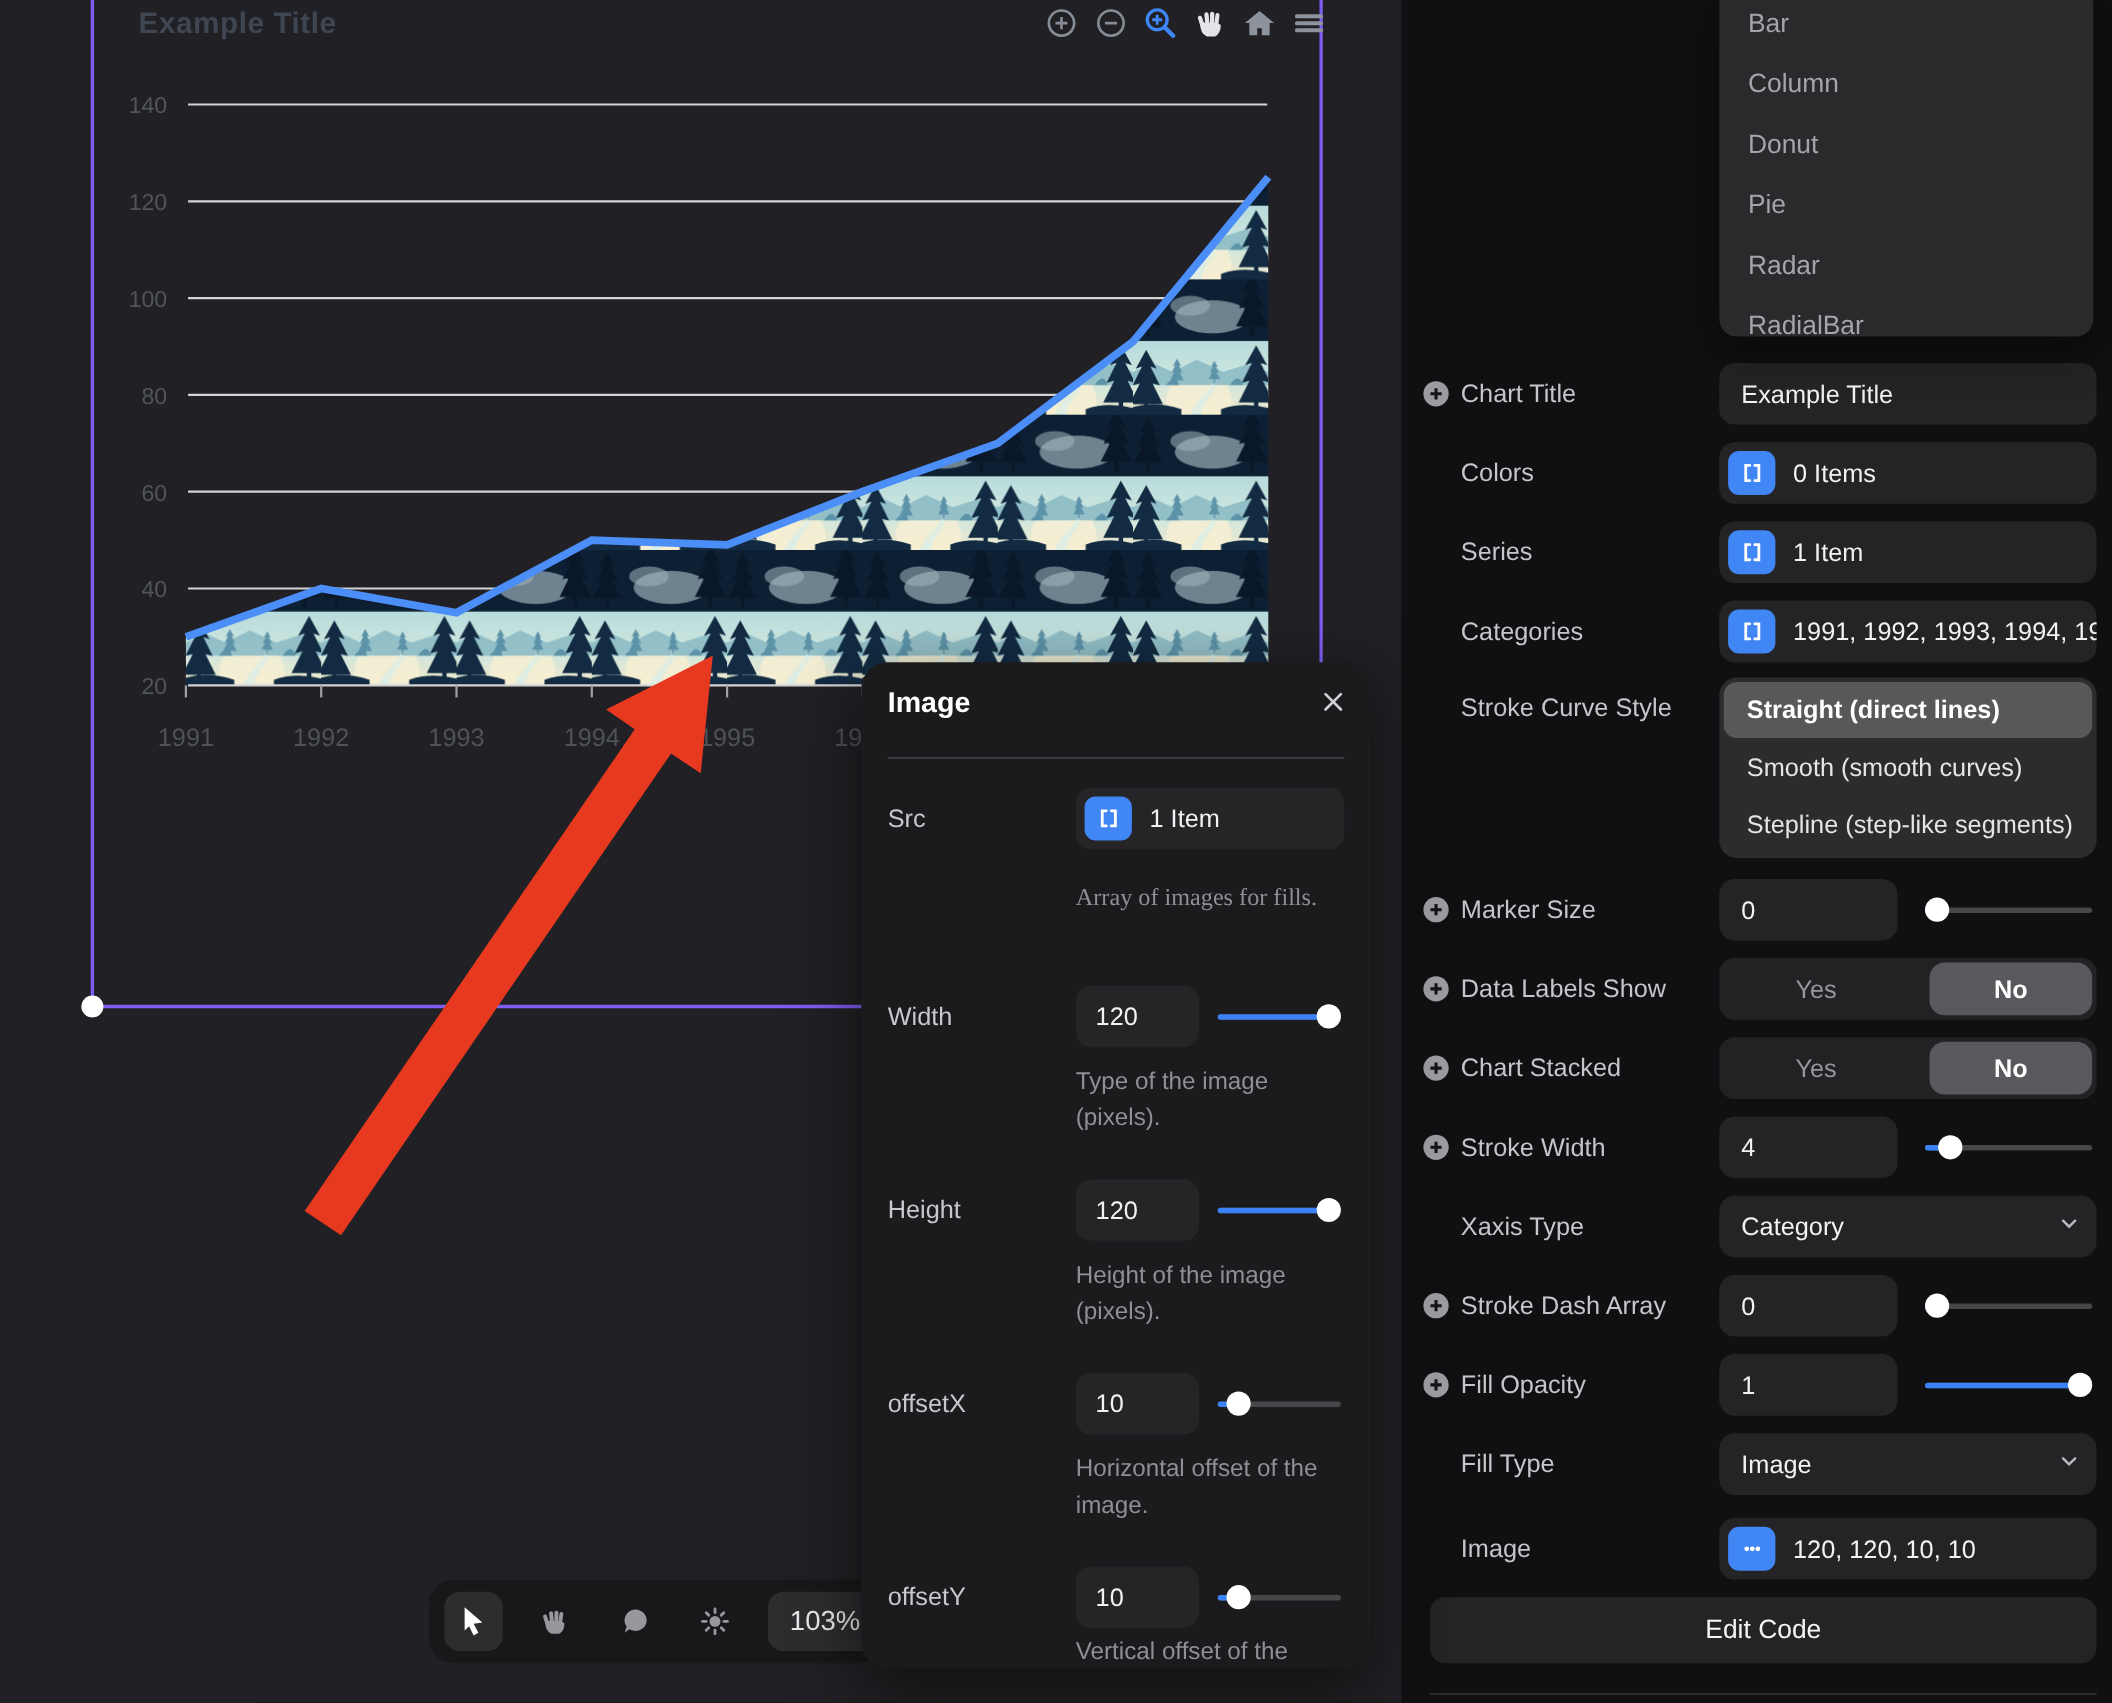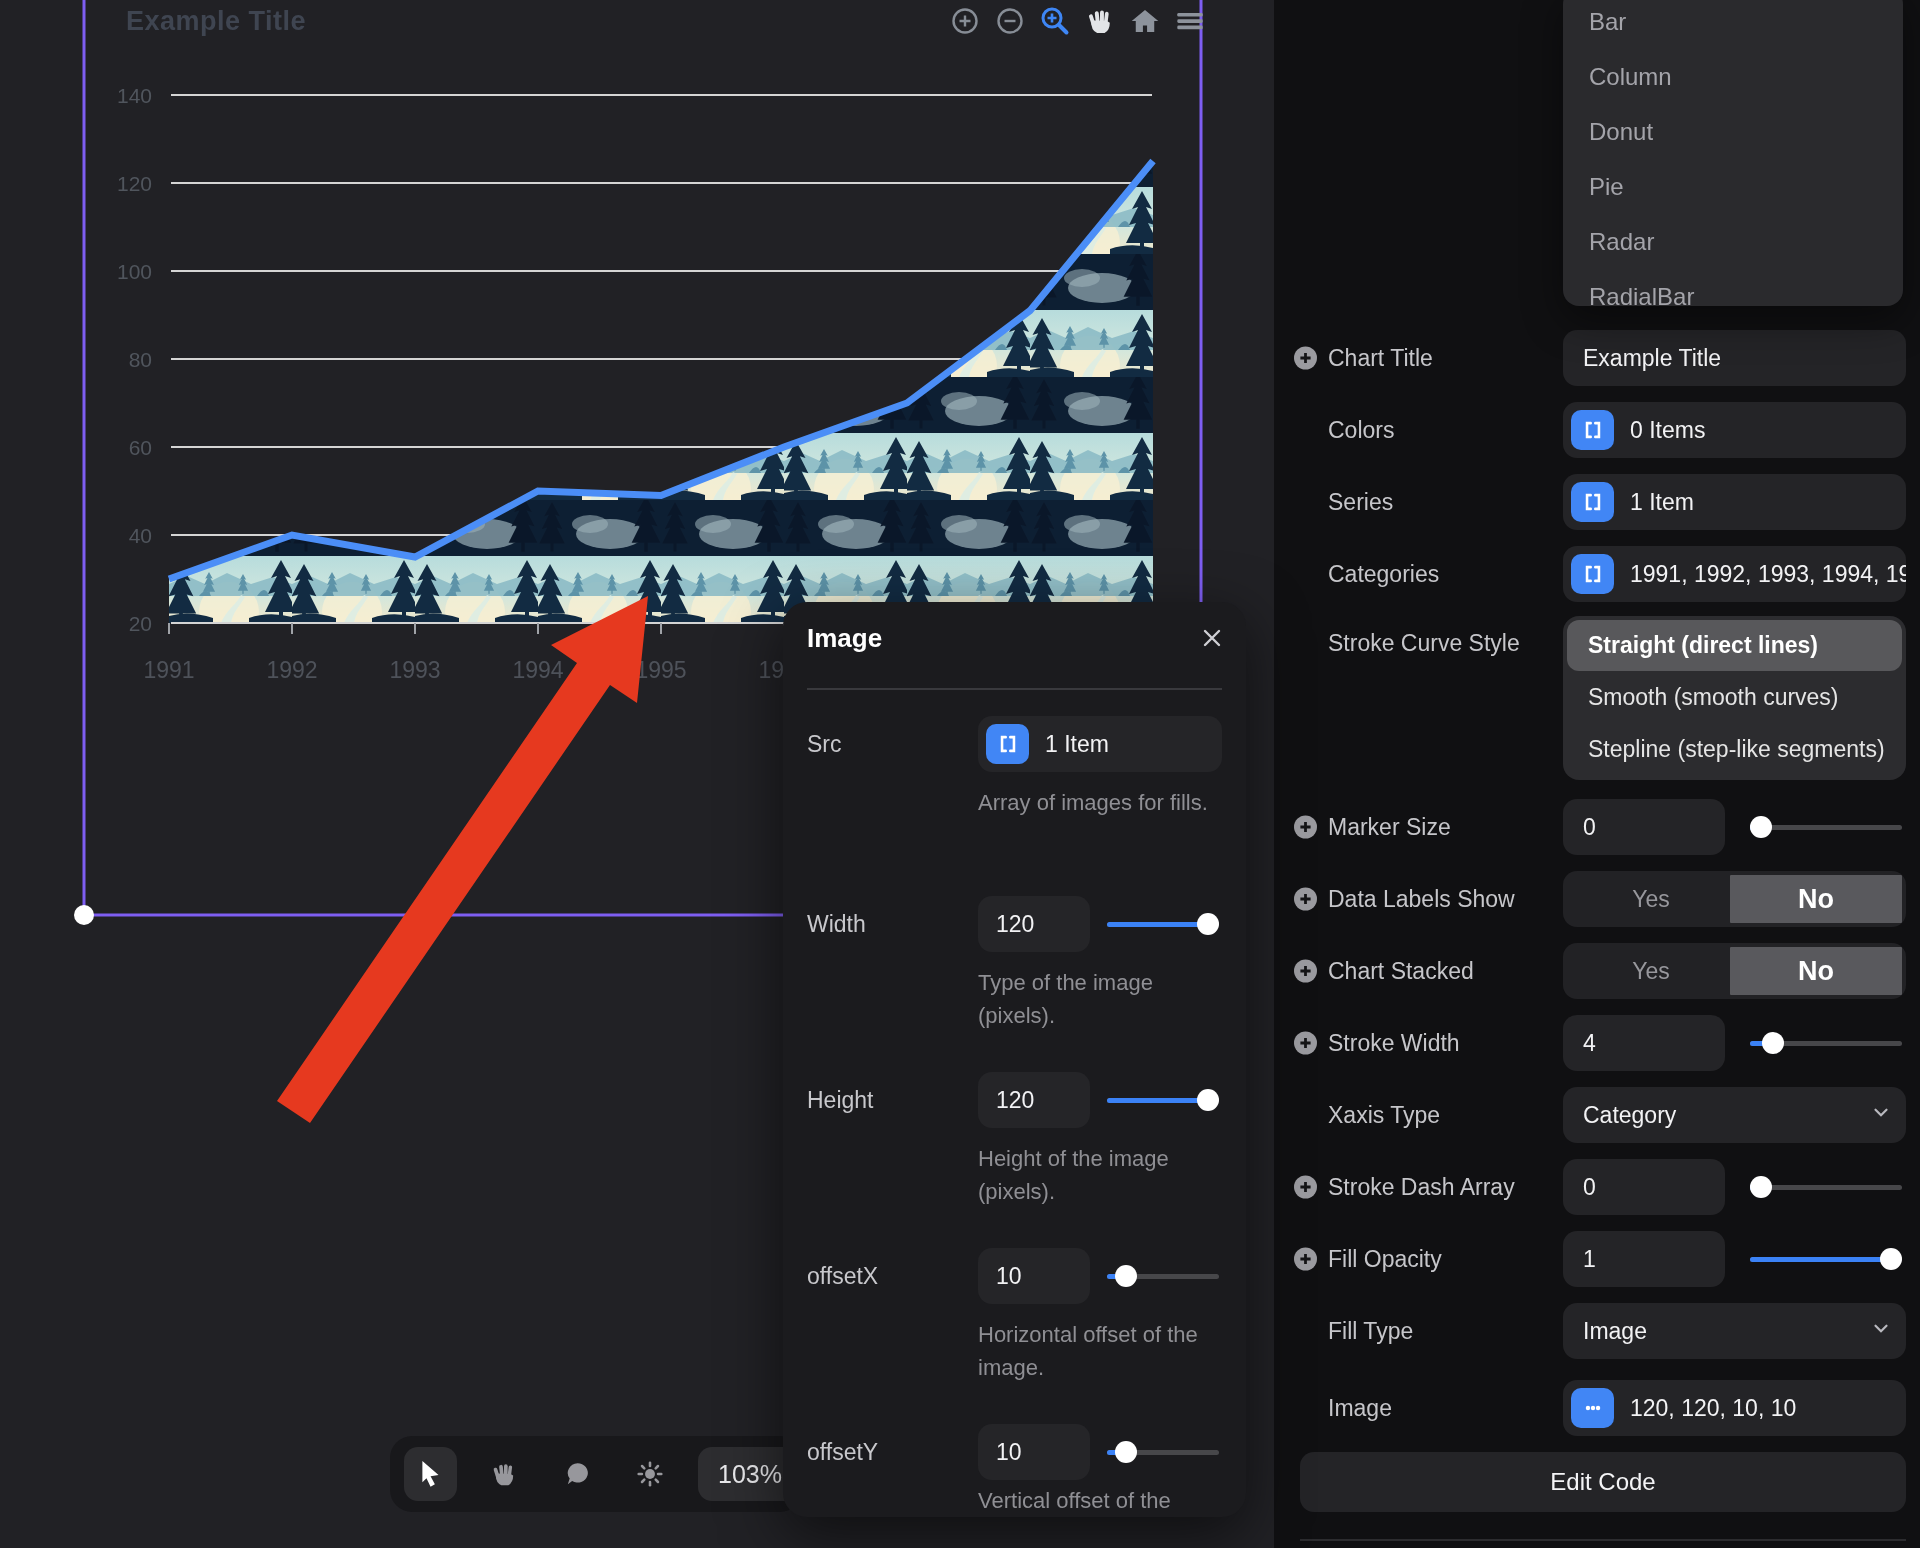--- a/index.html
+++ b/index.html
@@ -36,21 +36,21 @@
   .field .ftext{padding-left:20px;white-space:nowrap;}
   .badge{flex:0 0 auto;width:43px;height:40px;margin-left:8px;border-radius:10px;background:#4186f5;display:flex;align-items:center;justify-content:center;}
   .badge + .ftext{padding-left:16px;}
   .num-input{position:absolute;left:289px;top:0;width:162px;height:56px;background:#242427;border-radius:14px;color:#f2f2f4;font-size:23px;display:flex;align-items:center;padding-left:20px;}
   .slider{position:absolute;left:476px;top:50%;width:152px;height:22px;transform:translateY(-50%);}
   .slider .track{position:absolute;left:0;top:9px;width:100%;height:5px;border-radius:3px;background:#47474a;}
   .slider .sfill{position:absolute;left:0;top:9px;height:5px;border-radius:3px;background:#3b82f6;}
   .slider .knob{position:absolute;top:0;width:22px;height:22px;border-radius:50%;background:#ffffff;}
   .toggle{position:absolute;left:289px;top:0;width:343px;height:56px;background:#222225;border-radius:14px;}
   .tyes{position:absolute;left:0;top:0;width:176px;height:56px;display:flex;align-items:center;justify-content:center;color:#97979c;font-size:23px;}
-  .tno{position:absolute;right:4px;top:4px;width:172px;height:48px;background:#59595d;border-radius:1px;display:flex;align-items:center;justify-content:center;color:#ffffff;font-size:27px;font-weight:bold;}
+  .tno{position:absolute;right:4px;top:4px;width:148px;height:48px;background:#59595d;border-radius:14px;display:flex;align-items:center;justify-content:center;color:#ffffff;font-size:23px;font-weight:bold;}
   .ddfield{position:absolute;left:289px;top:0;width:343px;height:56px;background:#242427;border-radius:14px;color:#f2f2f4;font-size:23px;display:flex;align-items:center;padding-left:20px;}
   .chev{position:absolute;right:14px;top:50%;transform:translateY(-50%);}
   #curve-listbox{position:absolute;left:289px;top:0;width:343px;height:164px;background:#2c2c2f;border-radius:16px;padding:4px;}
   #curve-opt-0{height:51px;background:#58585b;border-radius:12px;display:flex;align-items:center;padding-left:21px;color:#ffffff;font-weight:bold;font-size:23px;}
   .curve-opt{height:52px;display:flex;align-items:center;padding-left:21px;color:#e5e5e5;font-size:23px;}
   #edit-code-btn{position:absolute;left:26px;top:1452px;width:606px;height:60px;background:#242427;border-radius:14px;display:flex;align-items:center;justify-content:center;color:#f4f4f6;font-size:24px;}
   #panel-divider{position:absolute;left:26px;top:1539px;width:606px;height:0;border-top:2px solid #2c2c2f;}
 
   
   #type-dropdown{position:absolute;left:1563px;top:-12px;width:340px;height:318px;background:#2a2a2d;border-radius:16px;z-index:4;box-shadow:0 14px 40px rgba(0,0,0,.45);padding-top:6px;}
@@ -458,21 +458,21 @@
 
     <span class="mlabel" style="top:142px;">Src</span>
     <div class="mfield" style="top:114px;">
       <span class="badge">
           <svg width="22" height="22" viewBox="0 0 24 24">
             <path d="M9.5 4.5 H5.5 V19.5 H9.5 M14.5 4.5 H18.5 V19.5 H14.5" fill="none" stroke="#ffffff" stroke-width="2.8" stroke-linecap="round"></path>
           </svg>
         </span>
       <span class="ftext">1 Item</span>
     </div>
-    <div class="mdesc" style="top:184px;">Array of images for fills.</div>
+    <div class="mdesc" style="top:197px;font-family:Liberation Serif, serif;">Array of images for fills.</div>
 
     <span class="mlabel" style="top:322px;">Width</span>
     <div class="minput" style="top:294px;">120</div>
     <div class="mslider" style="top:322px;">
         <div class="track"></div>
         <div class="sfill" style="width:110px;"></div>
         <div class="knob" style="left:90px;"></div>
       </div>
     <div class="mdesc" style="top:364px;">Type of the image (pixels).</div>
 

